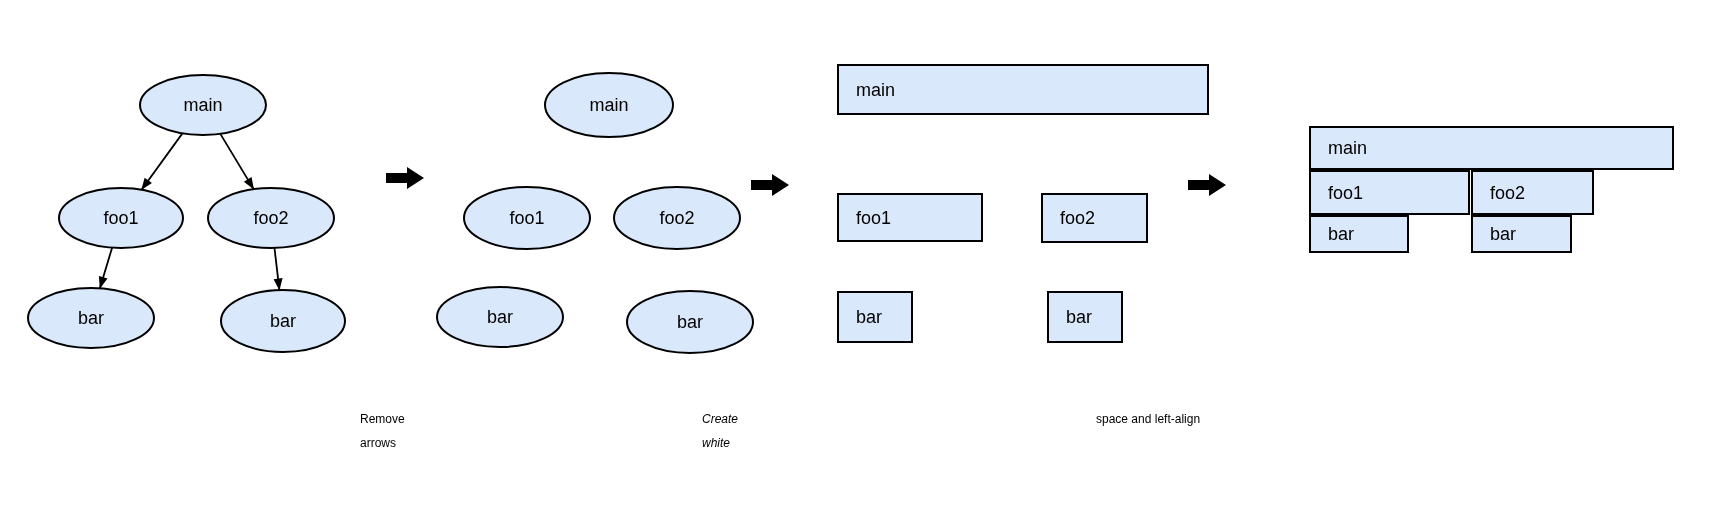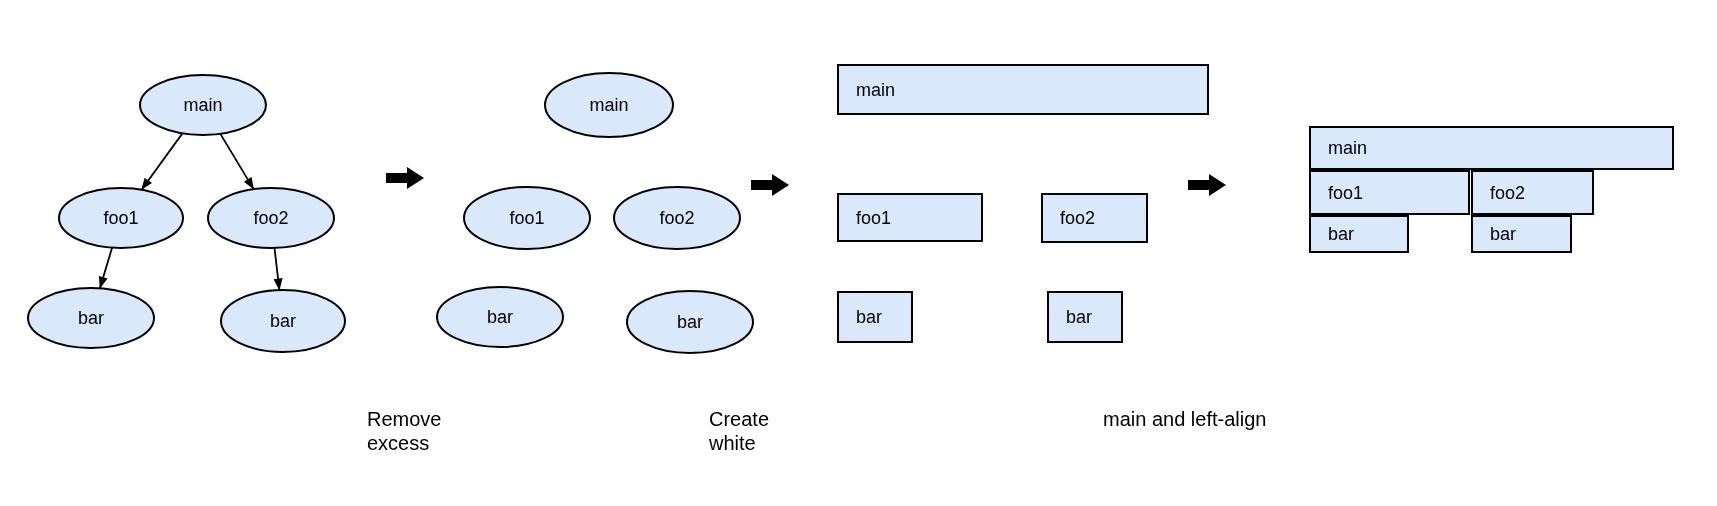--- a/index.html
+++ b/index.html
@@ -33,24 +33,23 @@
     box-sizing: border-box;
     border: 2px solid #000000;
     display: flex;
     align-items: center;
     padding-left: 17px;
     font-size: 18px;
     line-height: 1;
   }
   .caption {
     position: absolute;
-    font-size: 20px;
+    font-size: 12px;
     line-height: 24px;
     white-space: pre;
-    margin-left: 7px;
   }
 </style>
 </head>
 <body>
 
 <div id="canvas">
   <svg id="diagram-svg" viewBox="0 0 1717 506" xmlns="http://www.w3.org/2000/svg">
     <defs>
       <marker id="arrowhead" markerUnits="userSpaceOnUse" markerWidth="13" markerHeight="10" refX="12" refY="5" orient="auto">
         <path d="M0.5,0.5 L12.5,5 L0.5,9.5 Z"></path>
@@ -116,17 +115,17 @@
         <span>foo2</span>
       </div>
       <div class="frame" style="left: 1309px; top: 215px; width: 100px; height: 38px; background: rgb(218, 232, 252);">
         <span>bar</span>
       </div>
       <div class="frame" style="left: 1471px; top: 215px; width: 101px; height: 38px; background: rgb(218, 232, 252);">
         <span>bar</span>
       </div>
     </div>
   <div id="caption-layer">
-      <div class="caption" style="left: 360px; top: 407px;"><div>Remove</div><div>excess</div></div>
-      <div class="caption" style="left: 702px; top: 407px;"><div>Create</div><div>white</div></div>
-      <div class="caption" style="left: 1096px; top: 407px;"><div>main and left-align</div></div>
+      <div class="caption" style="left: 360px; top: 407px;"><div>Remove</div><div>arrows</div></div>
+      <div class="caption" style="left: 702px; top: 407px; font-style: italic;"><div>Create</div><div>white</div></div>
+      <div class="caption" style="left: 1096px; top: 407px;"><div>space and left-align</div></div>
     </div>
 </div>
 
 </body></html>

